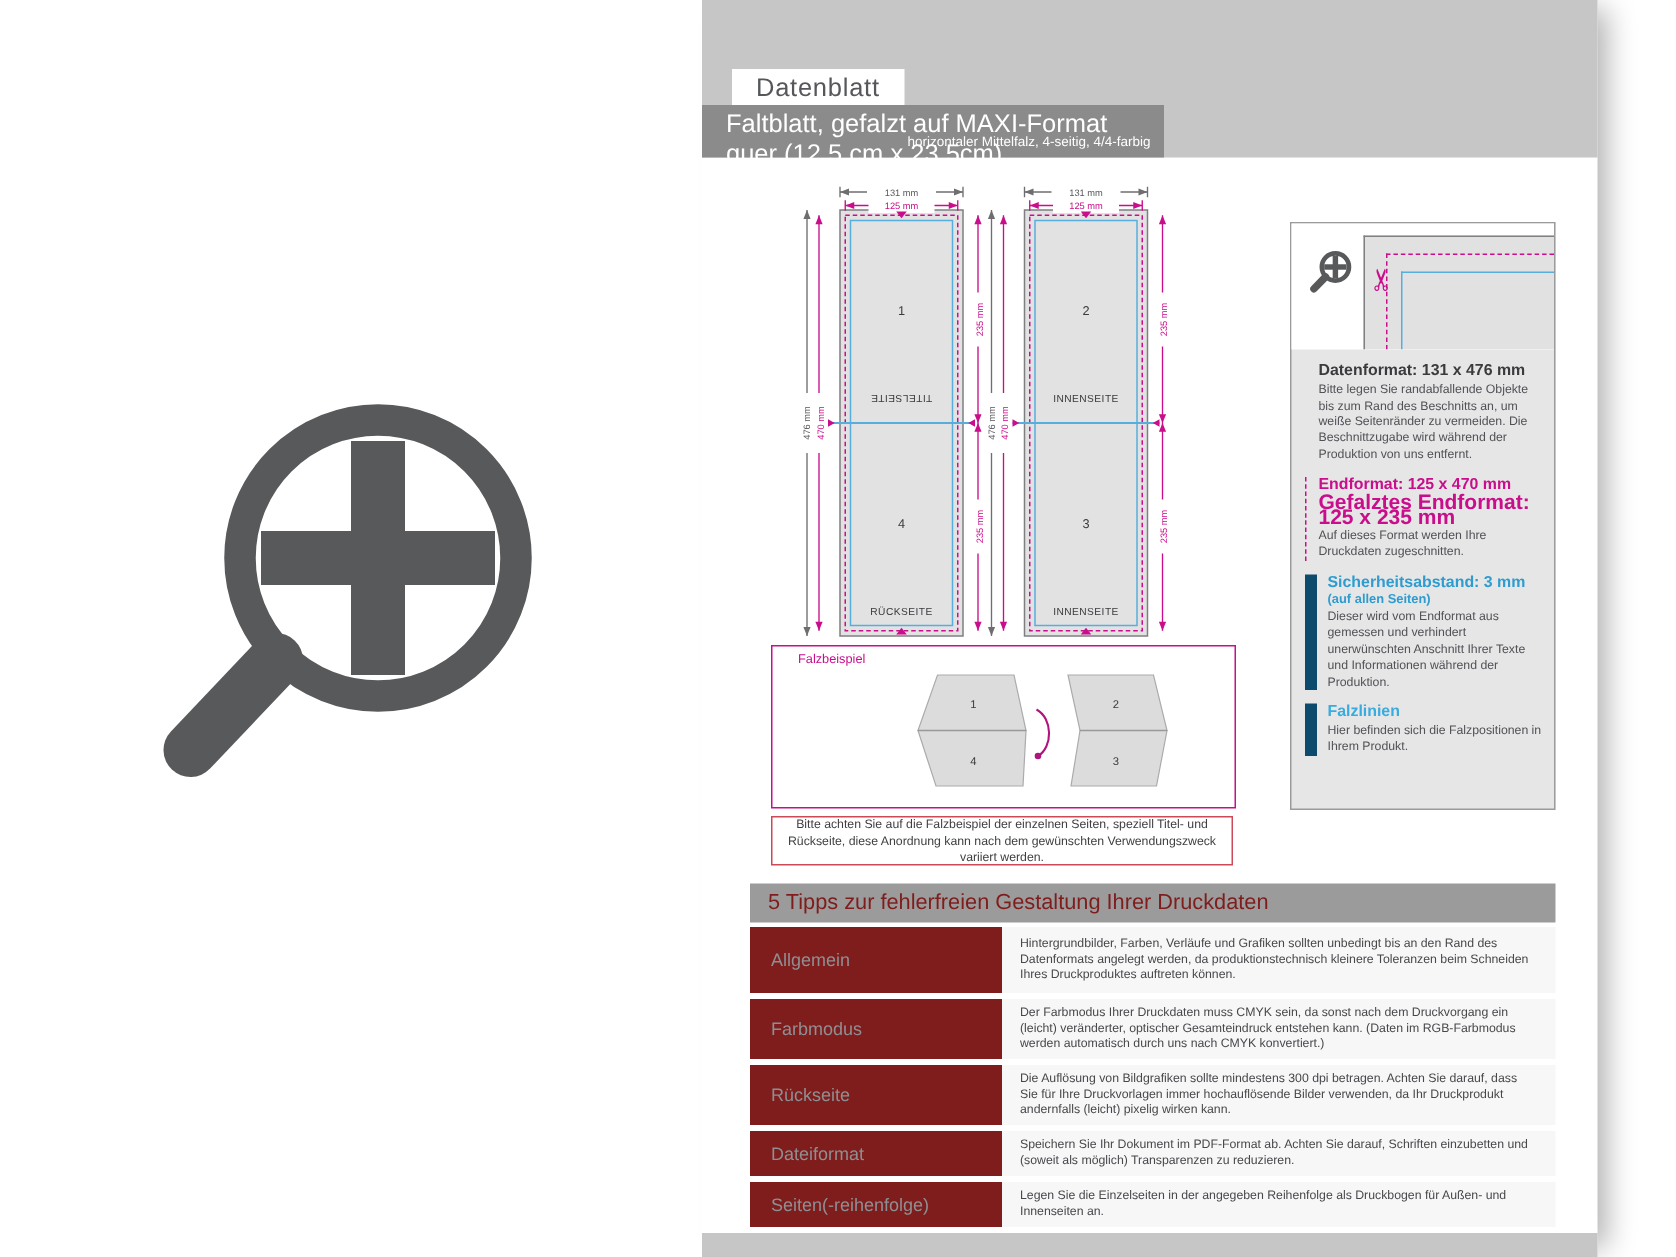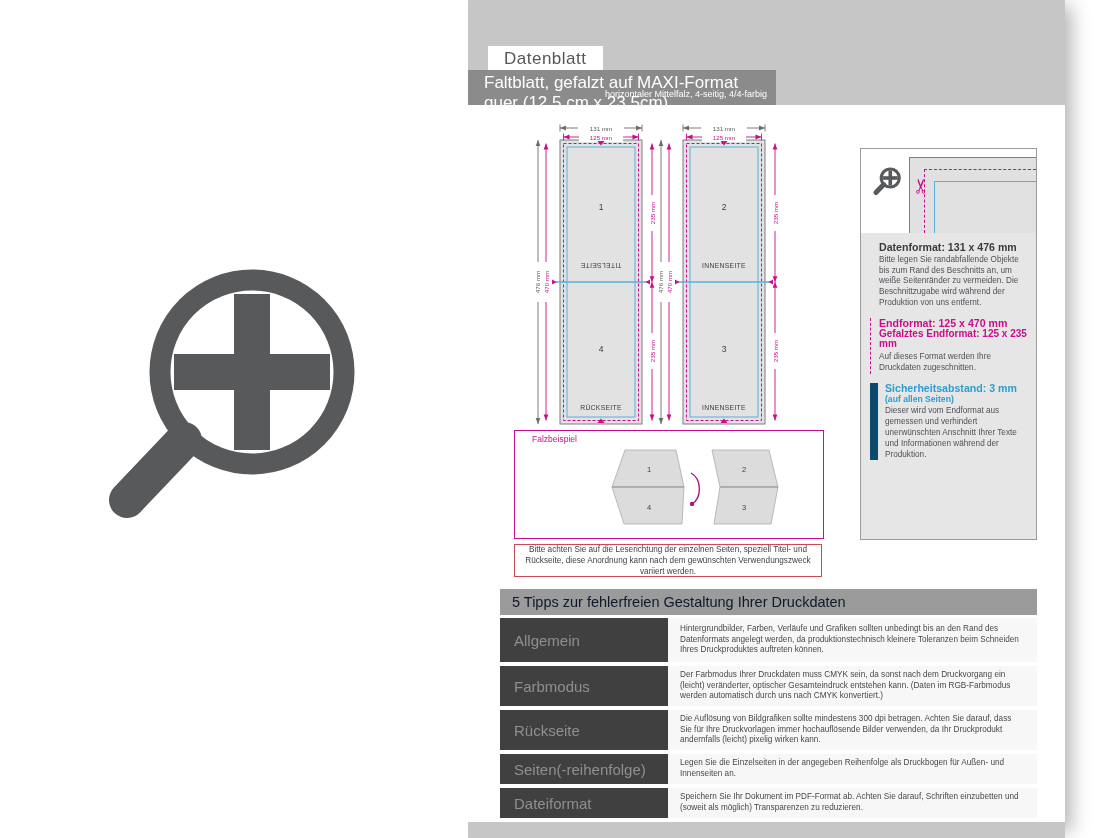--- a/index.html
+++ b/index.html
@@ -61,30 +61,30 @@
             transform:rotate(-90deg);}
   .panel-text{position:absolute;left:0;top:84px;right:0;bottom:0;padding:9px 8px 6px 9px;
               font-size:8.2px;line-height:10.8px;color:#515156;box-sizing:border-box;}
   .sec{padding-left:7px;border-left:2px solid transparent;margin-bottom:9px;}
   .sec.dashed-m{border-left:1px dashed #c90d8b;padding-left:8px;}
   .sec.solid-b{border-left:8px solid #0c4a6e;}
   .h-dark{font-size:10.6px;font-weight:bold;color:#3b3b3d;margin-bottom:2px;}
   .h-mag{font-size:10.6px;font-weight:bold;color:#c90d8b;}
   .h-blue{font-size:10.6px;font-weight:bold;color:#2e9ccf;}
   .h-cyan{font-size:10.6px;font-weight:bold;color:#38abdf;margin-bottom:2px;}
-  .sub-mag{font-size:10px;font-weight:bold;color:#c90d8b;margin-bottom:2px;}
+  .sub-mag{font-size:14px;font-weight:bold;color:#c90d8b;margin-bottom:2px;}
   .sub-blue{font-size:8.6px;font-weight:bold;color:#2e9ccf;margin-bottom:2px;}
   .para{margin-bottom:8px;}
 
   
-  .tips-bar{left:32px;top:589px;width:537px;height:26px;background:#9b9b9c;color:#0f172a;
+  .tips-bar{left:32px;top:589px;width:537px;height:26px;background:#9b9b9c;color:#7f1d1d;
             font-size:14.5px;line-height:26px;padding-left:12px;box-sizing:border-box;}
   .tips-rows{left:32px;top:618px;width:537px;display:flex;flex-direction:column;gap:4px;}
   .tip-row{display:flex;}
-  .tip-label{width:168px;background:#404040;color:#8f8f92;font-size:15px;
+  .tip-label{width:168px;background:#7f1d1d;color:#8f8f92;font-size:12px;
              display:flex;align-items:center;padding-left:14px;box-sizing:border-box;}
   .tip-text{flex:1;background:#f7f7f8;color:#48484b;font-size:8.2px;line-height:10.6px;
             padding:5px 12px;display:flex;align-items:center;box-sizing:border-box;}
 </style>
 </head>
 <body>
 
 <div class="stage">
 
   <svg class="abs big-zoom" width="300" height="290" viewBox="0 0 300 290">
@@ -216,21 +216,21 @@
         <path d="M 176,36 C 187,42 187,61 177,67" fill="none" stroke="#b0147e" stroke-width="1.4"></path>
         <circle cx="177" cy="67" r="2.2" fill="#b0147e"></circle>
         <polygon class="sheet-poly" points="197,13 254,13 263,50 205,50"></polygon>
         <polygon class="sheet-poly" points="205,50 263,50 256,87 199,87"></polygon>
         <line x1="205" y1="50" x2="263" y2="50" class="fold-edge"></line>
         <text x="229" y="35" class="f-num">2</text>
         <text x="229" y="73" class="f-num">3</text>
       </svg>
     </div>
 
-    <div class="abs note-box">Bitte achten Sie auf die Leserichtung der einzelnen Seiten, speziell Titel- und Rückseite, diese Anordnung kann nach dem gewünschten Verwendungszweck variiert werden.</div>
+    <div class="abs note-box">Bitte achten Sie auf die Falzbeispiel der einzelnen Seiten, speziell Titel- und Rückseite, diese Anordnung kann nach dem gewünschten Verwendungszweck variiert werden.</div>
 
     <div class="abs info-panel">
       <div class="detail">
         <svg style="position:absolute;left:10px;top:16px" width="34" height="38" viewBox="0 0 300 330">
           <circle cx="170" cy="112" r="80" fill="none" stroke="#58595b" stroke-width="27"></circle>
           <rect x="104" y="96" width="132" height="32" fill="#58595b"></rect>
           <rect x="154" y="46" width="32" height="132" fill="#58595b"></rect>
           <line x1="112" y1="170" x2="44" y2="240" stroke="#58595b" stroke-width="44" stroke-linecap="round"></line>
         </svg>
         <div class="sample">
@@ -247,41 +247,45 @@
         <div class="sec dashed-m">
           <div class="h-mag">Endformat: 125 x 470 mm</div>
           <div class="sub-mag">Gefalztes Endformat: 125 x 235 mm</div>
           <div>Auf dieses Format werden Ihre Druckdaten zugeschnitten.</div>
         </div>
         <div class="sec solid-b">
           <div class="h-blue">Sicherheitsabstand: 3 mm</div>
           <div class="sub-blue">(auf allen Seiten)</div>
           <div>Dieser wird vom Endformat aus gemessen und verhindert unerwünschten Anschnitt Ihrer Texte und Informationen während der Produktion.</div>
         </div>
+        <div class="sec solid-b">
+          <div class="h-cyan">Falzlinien</div>
+          <div>Hier befinden sich die Falzpositionen in Ihrem Produkt.</div>
+        </div>
       </div>
     </div>
 
     <div class="abs tips-bar">5 Tipps zur fehlerfreien Gestaltung Ihrer Druckdaten</div>
     <div class="abs tips-rows">
       <div class="tip-row" style="height:44px">
         <div class="tip-label">Allgemein</div>
         <div class="tip-text">Hintergrundbilder, Farben, Verläufe und Grafiken sollten unbedingt bis an den Rand des Datenformats angelegt werden, da produktionstechnisch kleinere Toleranzen beim Schneiden Ihres Druckproduktes auftreten können.</div>
       </div>
       <div class="tip-row" style="height:40px">
         <div class="tip-label">Farbmodus</div>
         <div class="tip-text">Der Farbmodus Ihrer Druckdaten muss CMYK sein, da sonst nach dem Druckvorgang ein (leicht) veränderter, optischer Gesamteindruck entstehen kann. (Daten im RGB-Farbmodus werden automatisch durch uns nach CMYK konvertiert.)</div>
       </div>
       <div class="tip-row" style="height:40px">
         <div class="tip-label">Rückseite</div>
         <div class="tip-text">Die Auflösung von Bildgrafiken sollte mindestens 300 dpi betragen. Achten Sie darauf, dass Sie für Ihre Druckvorlagen immer hochauflösende Bilder verwenden, da Ihr Druckprodukt andernfalls (leicht) pixelig wirken kann.</div>
       </div>
       <div class="tip-row" style="height:30px">
+        <div class="tip-label">Dateiformat</div>
+        <div class="tip-text">Speichern Sie Ihr Dokument im PDF-Format ab. Achten Sie darauf, Schriften einzubetten und (soweit als möglich) Transparenzen zu reduzieren.</div>
+      </div>
+      <div class="tip-row" style="height:30px">
         <div class="tip-label">Seiten(-reihenfolge)</div>
         <div class="tip-text">Legen Sie die Einzelseiten in der angegeben Reihenfolge als Druckbogen für Außen- und Innenseiten an.</div>
       </div>
-      <div class="tip-row" style="height:30px">
-        <div class="tip-label">Dateiformat</div>
-        <div class="tip-text">Speichern Sie Ihr Dokument im PDF-Format ab. Achten Sie darauf, Schriften einzubetten und (soweit als möglich) Transparenzen zu reduzieren.</div>
-      </div>
     </div>
 
   </div>
 </div>
 
 </body></html>

